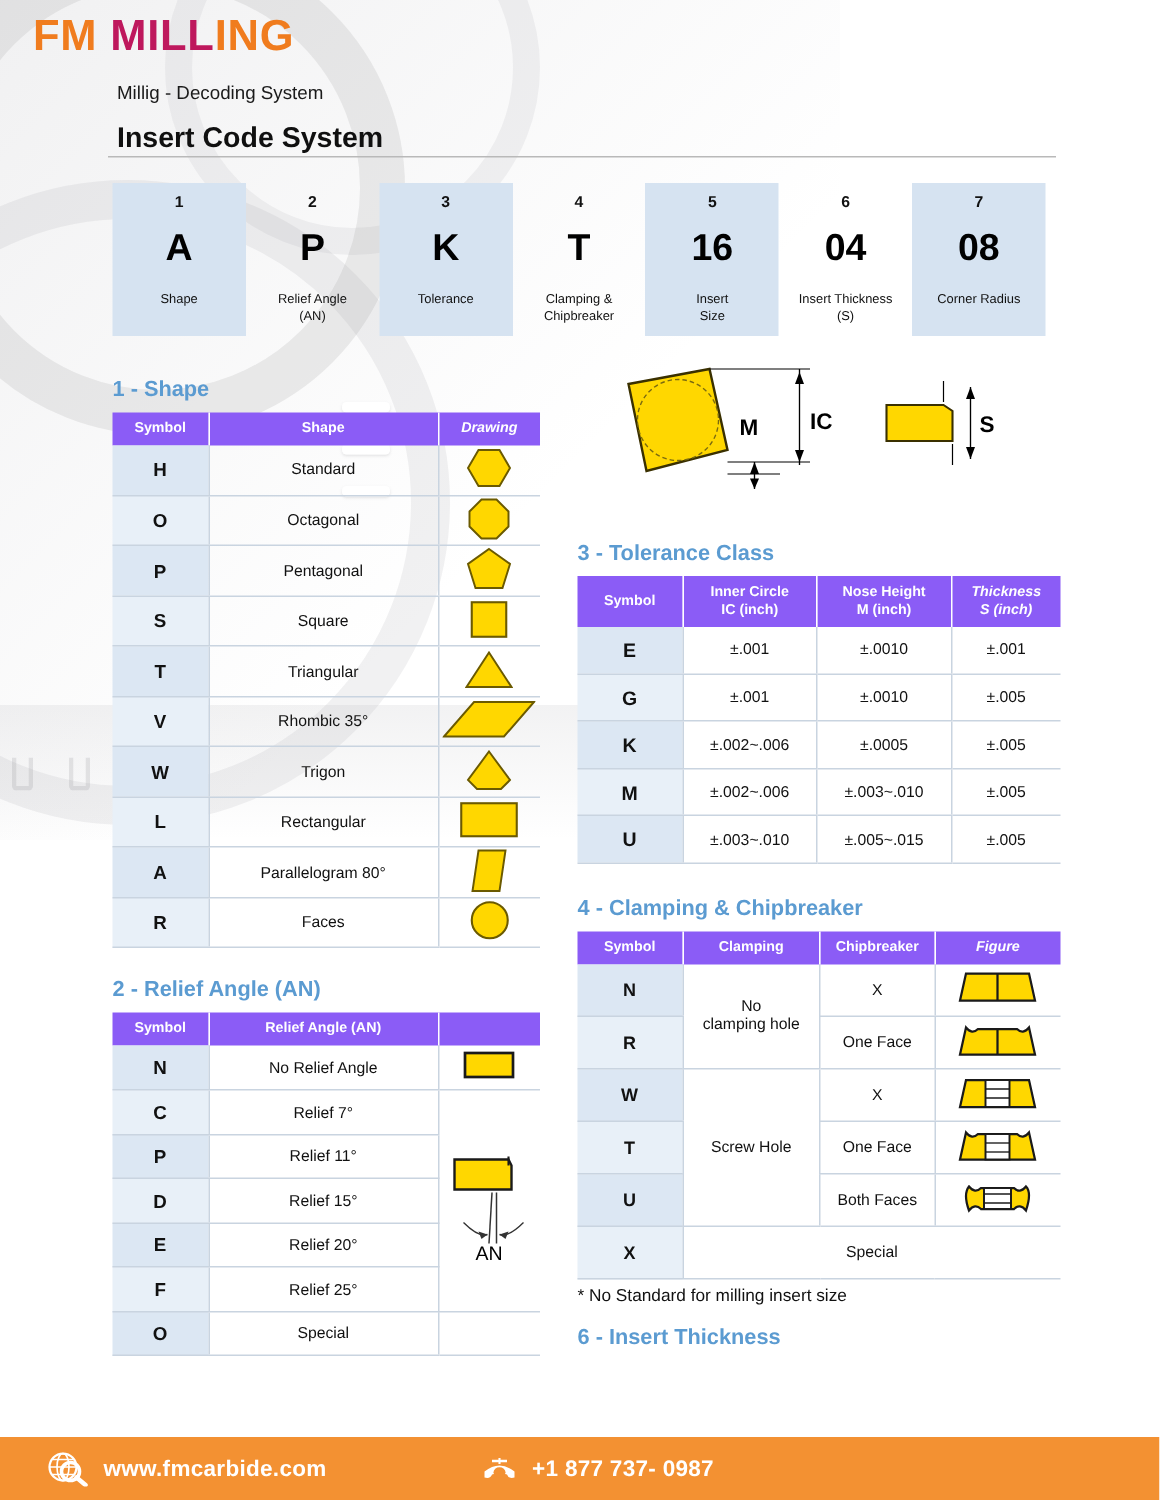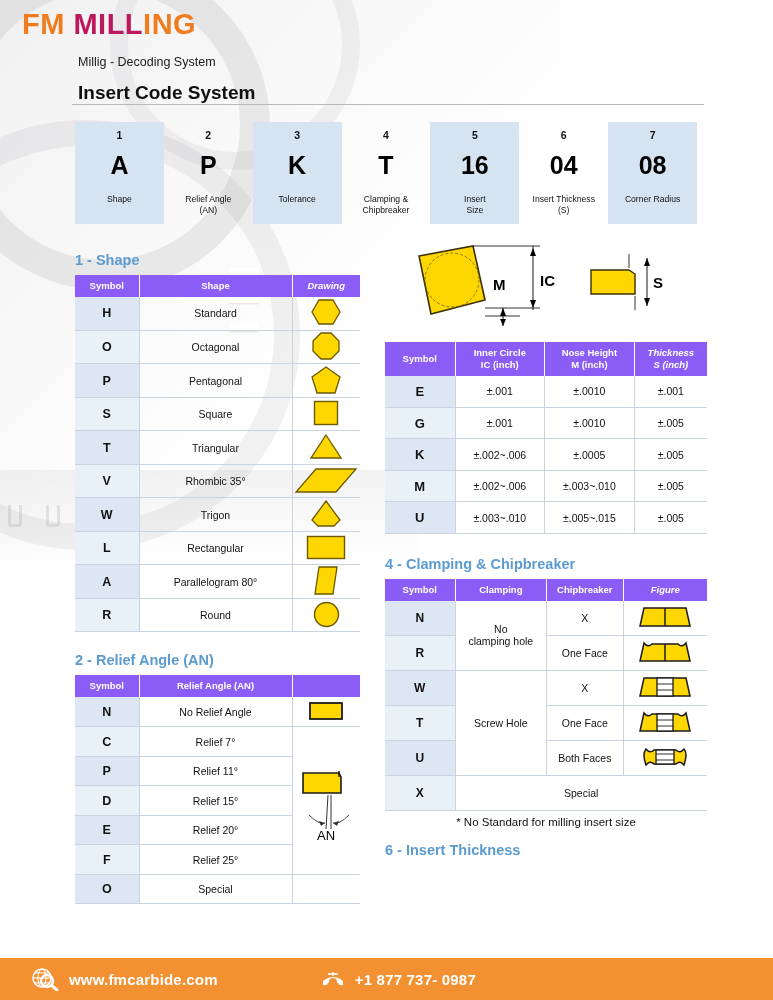--- a/index.html
+++ b/index.html
@@ -53,21 +53,21 @@
   .code-cell { flex: 1; padding: 7px 2px 8px; text-align: center; }
   .code-cell.tint { background: #d6e3f1; }
   .code-idx { font-size: 10.5px; font-weight: bold; color: #111; }
   .code-val { font-size: 25px; font-weight: bold; color: #000; margin: 12px 0 16px; line-height: 1; }
   .code-lbl { font-size: 8.6px; color: #111; line-height: 1.28; }
 
   
   .col-left { position: absolute; left: 75px; top: 252px; width: 285px; z-index: 2; }
   .col-right { position: absolute; left: 385px; top: 238px; width: 322px; z-index: 2; }
   .sec-title { font-size: 14.5px; font-weight: bold; color: #5b9bd1; margin-bottom: 7px; }
-  .sec-note { font-size: 11.5px; color: #111; margin: 5px 0 14px; text-align: center; }
+  .sec-note { font-size: 11.5px; color: #111; margin: 5px 0 14px; }
 
   
   table { border-collapse: collapse; width: 100%; }
   th {
     background: #8b5cf6; color: #fff; font-size: 9.5px; font-weight: bold;
     padding: 5px 0; text-align: center; line-height: 1.25;
     border-right: 1px solid #ffffff;
   }
   th:last-child { border-right: none; font-style: italic; }
   td {
@@ -230,21 +230,21 @@
         </tr>
         <tr>
           <td class="sym">A</td>
           <td class="vline">Parallelogram 80°</td>
           <td class="draw vline"><svg width="26" height="29" viewBox="0 0 26 29">
               <polygon points="6,1 24,1 20,28 2,28" fill="#ffd700" stroke="#6b5a00" stroke-width="1.3"></polygon>
             </svg></td>
         </tr>
         <tr>
           <td class="sym alt">R</td>
-          <td class="vline">Round</td>
+          <td class="vline">Faces</td>
           <td class="draw vline"><svg width="27" height="27" viewBox="0 0 27 27">
               <circle cx="13.5" cy="13.5" r="12" fill="#ffd700" stroke="#6b5a00" stroke-width="1.4"></circle>
             </svg></td>
         </tr>
       </tbody>
   </table>
 
   <div class="sec-title" style="margin-top:20px;">2 - Relief Angle (AN)</div>
   <table class="tbl-relief">
     <thead>
@@ -326,20 +326,21 @@
       <polygon points="206,32 244,32 250,36 250,56 206,56" fill="#ffd700" stroke="#3a3000" stroke-width="1.4"></polygon>
       <line x1="244" y1="30" x2="244" y2="16" stroke="#000" stroke-width="0.8"></line>
       <line x1="250" y1="58" x2="250" y2="72" stroke="#000" stroke-width="0.8"></line>
       <line x1="262" y1="20" x2="262" y2="68" stroke="#000" stroke-width="0.9"></line>
       <polygon points="262,20 259,28 265,28" fill="#000"></polygon>
       <polygon points="262,68 259,60 265,60" fill="#000"></polygon>
       <text x="268" y="50" font-family="Liberation Sans, sans-serif" font-size="15" font-weight="bold" id="dim-s">S</text>
     </svg>
   </div>
 
+  <div class="sec-title" style="margin-top:18px;">3 - Tolerance Class</div>
   <table class="tbl-tol">
     <thead>
         <tr id="tol-head">
           <th style="width: 70px;">Symbol</th>
           <th>Inner Circle<br>IC (inch)</th>
           <th>Nose Height<br>M (inch)</th>
           <th>Thickness<br>S (inch)</th>
         </tr>
       </thead>
     <tbody id="tol-body">

